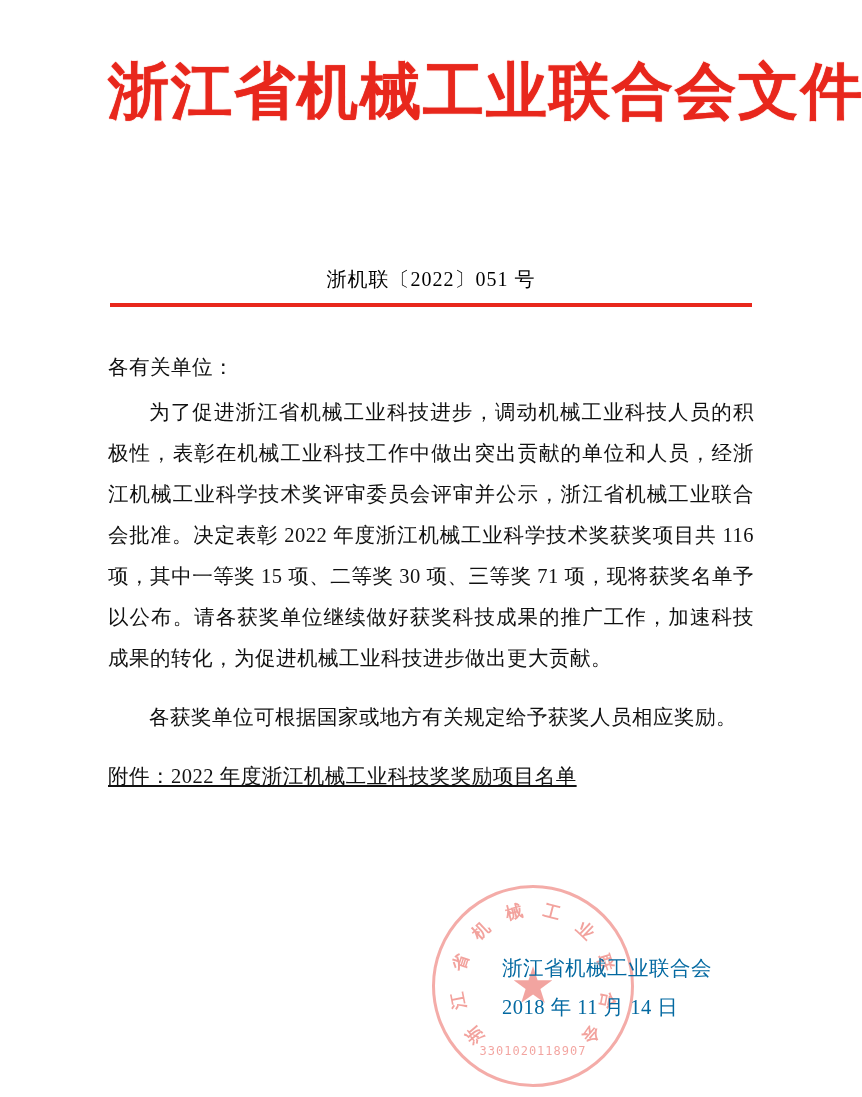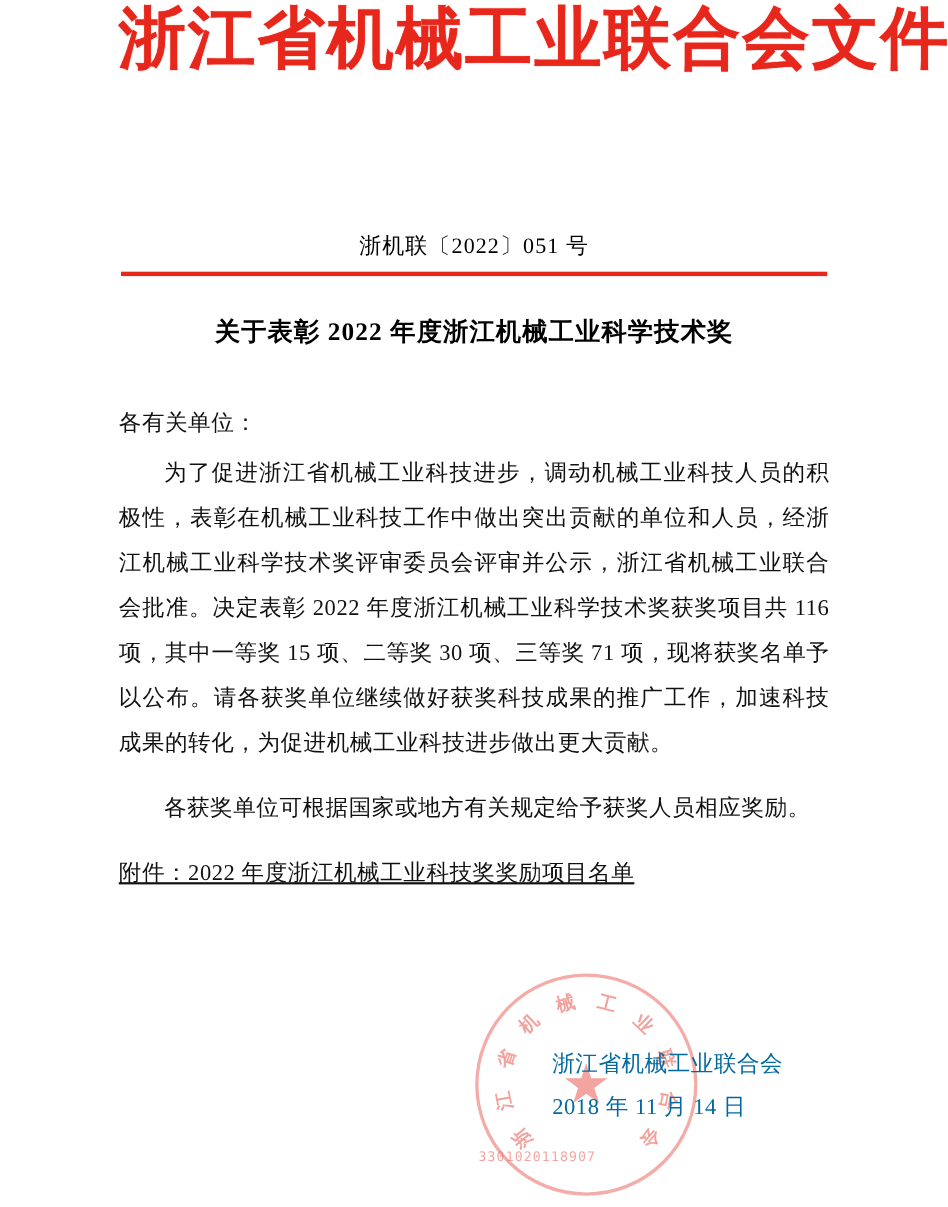--- a/index.html
+++ b/index.html
@@ -20,20 +20,21 @@
     position: relative;
     width: 862px;
     height: 1097px;
     box-sizing: border-box;
     padding: 0 108px;
   }
 
   
   .masthead {
     text-align: center;
+    padding-top: 56px;
   }
   .masthead-title {
     font-family: "DejaVu Serif", "Liberation Serif", serif;
     font-weight: 700;
     font-size: 61px;
     letter-spacing: 2px;
     color: #e8271c;
     line-height: 1.15;
     white-space: nowrap;
     text-shadow: 0 0 1px #e8271c;
@@ -141,41 +142,41 @@
     font-weight: 700;
     color: rgba(226, 46, 36, 0.62);
     transform-origin: 0 0;
     white-space: nowrap;
   }
   .seal .code {
     position: absolute;
     left: 0;
     right: 0;
     bottom: 26px;
+    text-align: center;
     font-size: 12px;
     font-family: "DejaVu Sans Mono", monospace;
     color: rgba(226, 46, 36, 0.6);
     letter-spacing: 1px;
   }
 </style>
 </head>
 <body>
 
 <div class="page">
 
   <div class="masthead">
     <div class="masthead-title">浙江省机械工业联合会文件</div>
   </div>
 
   <div class="doc-number">浙机联〔2022〕051 号</div>
 
   <div class="red-rule"></div>
 
   <div class="doc-title">
-    <span class="line">关于表彰 2022 年度浙江机械工业科学技术奖</span>
   </div>
 
   <div class="body-block">
     <p class="salutation">各有关单位：</p>
     <p class="para">为了促进浙江省机械工业科技进步，调动机械工业科技人员的积极性，表彰在机械工业科技工作中做出突出贡献的单位和人员，经浙江机械工业科学技术奖评审委员会评审并公示，浙江省机械工业联合会批准。决定表彰 2022 年度浙江机械工业科学技术奖获奖项目共 116 项，其中一等奖 15 项、二等奖 30 项、三等奖 71 项，现将获奖名单予以公布。请各获奖单位继续做好获奖科技成果的推广工作，加速科技成果的转化，为促进机械工业科技进步做出更大贡献。</p>
     <p class="para">各获奖单位可根据国家或地方有关规定给予获奖人员相应奖励。</p>
     <p class="para attachment">附件：2022 年度浙江机械工业科技奖奖励项目名单</p>
   </div>
 
   <div class="seal">

